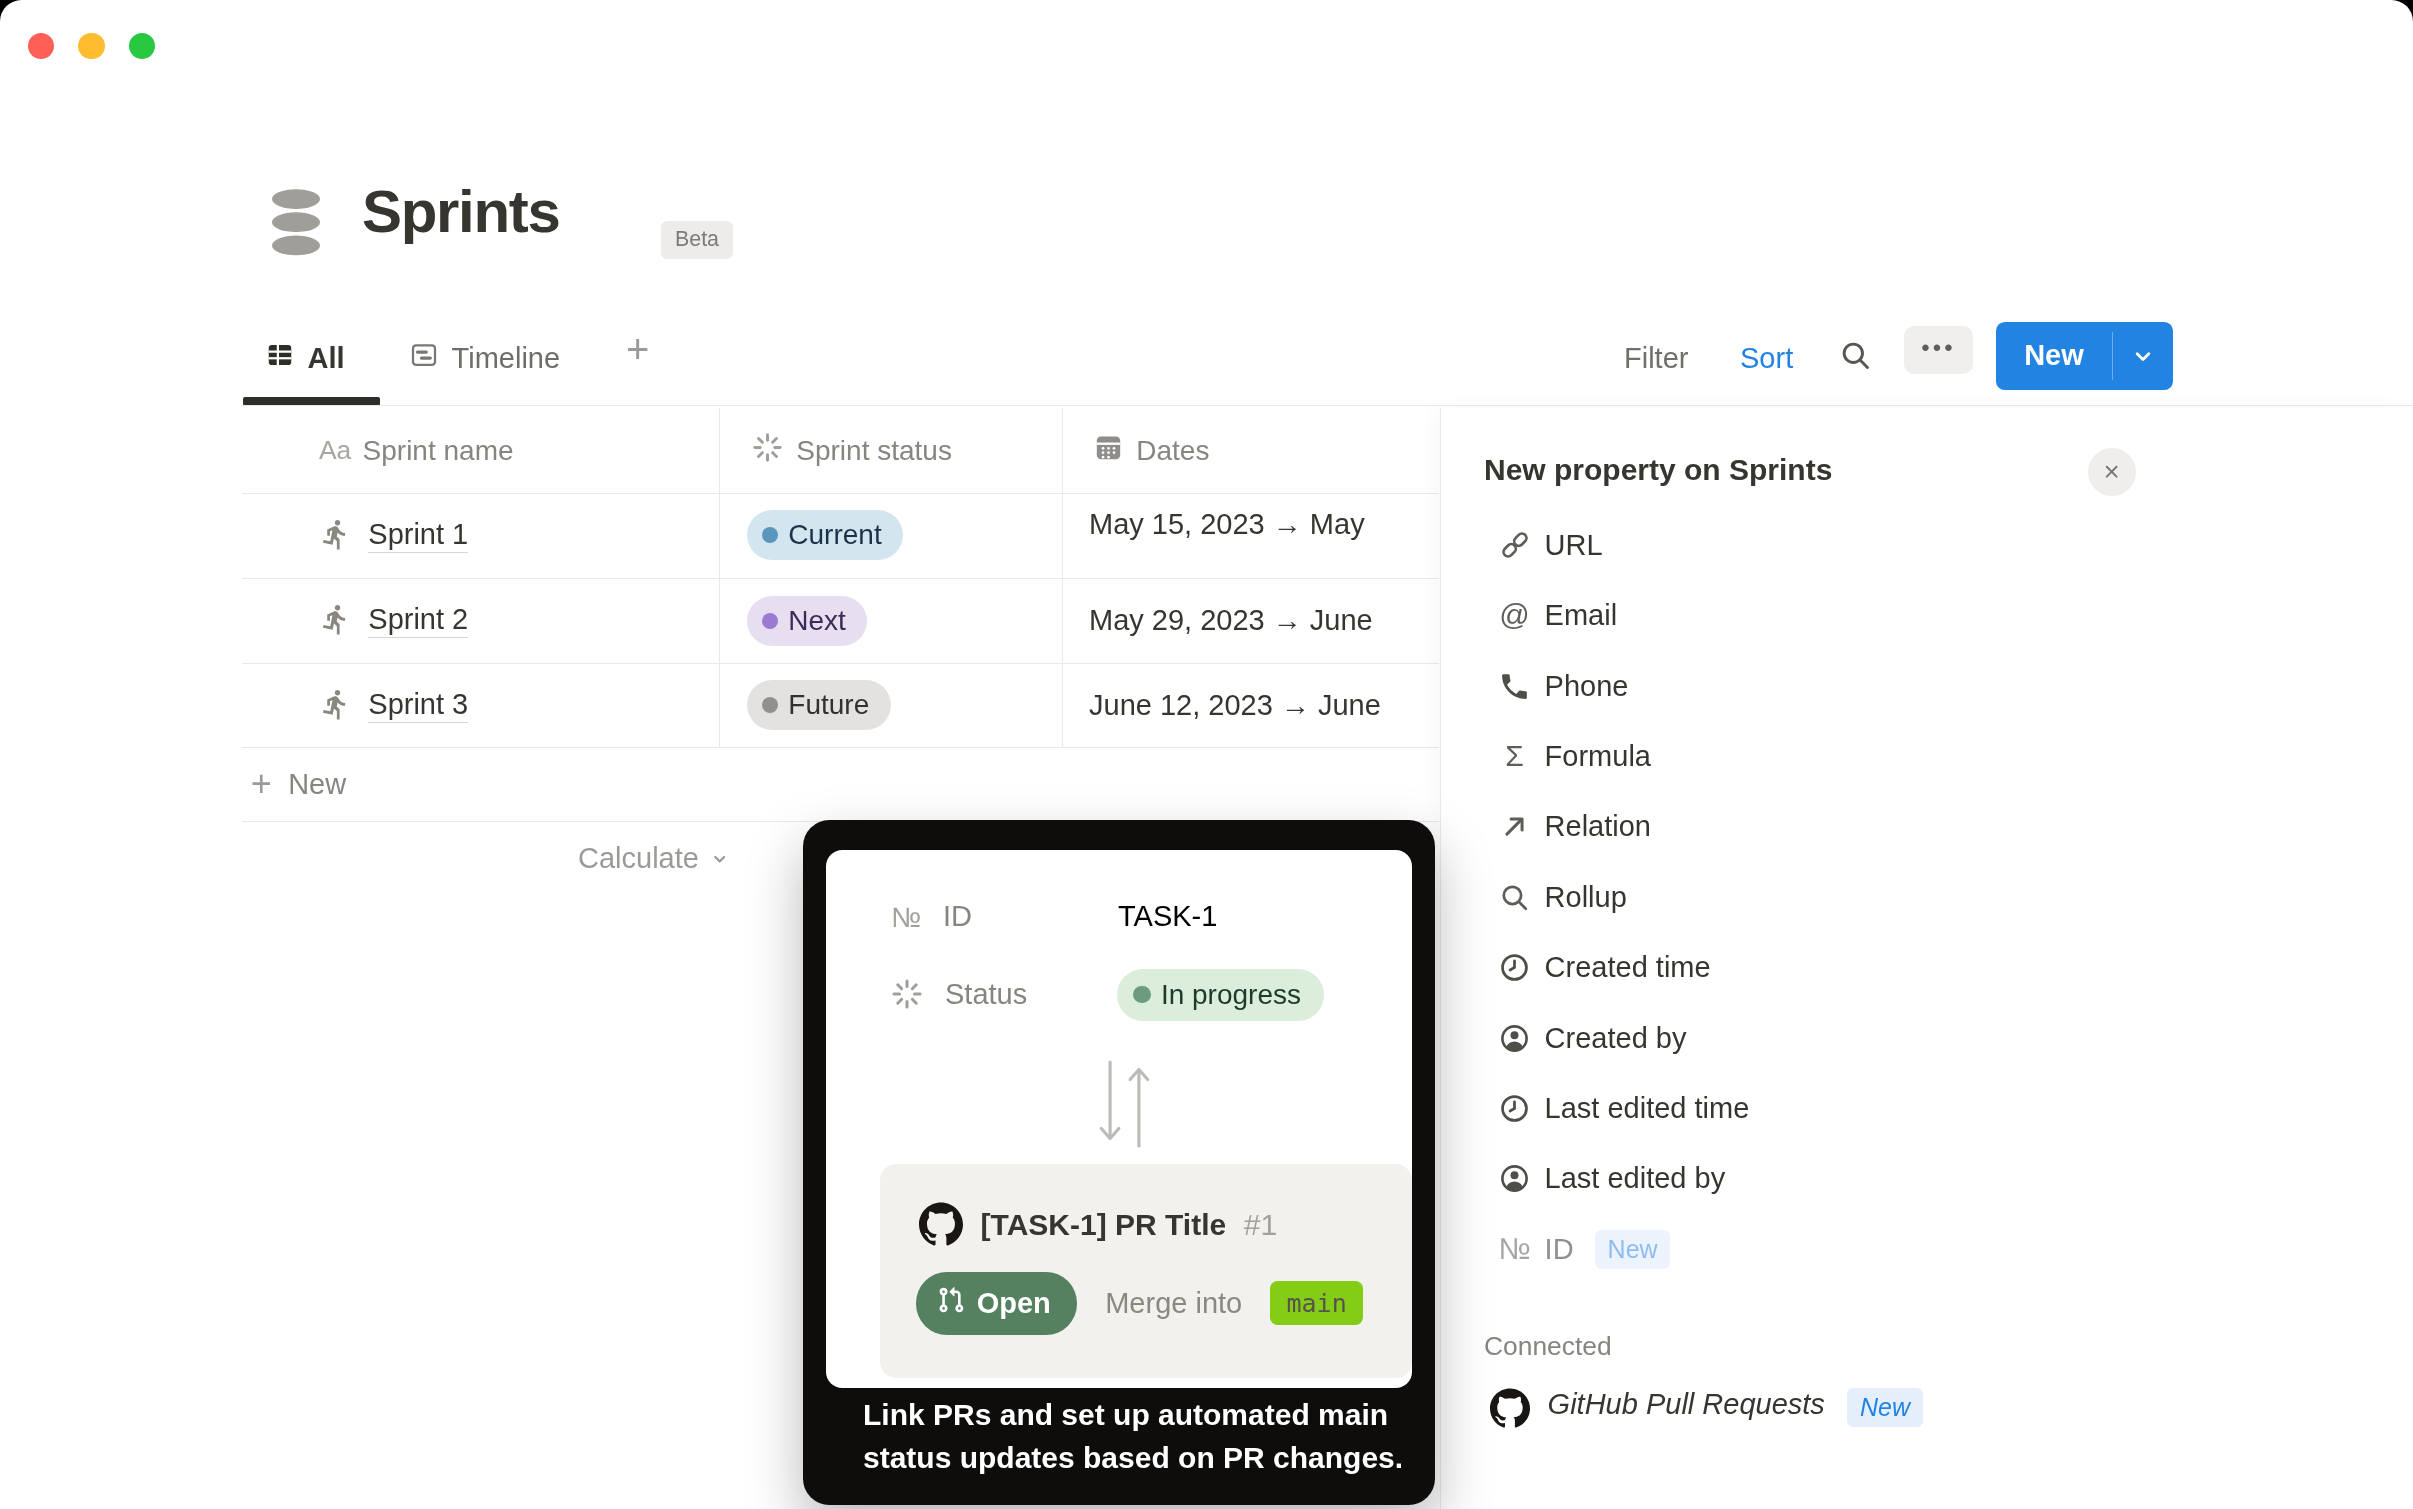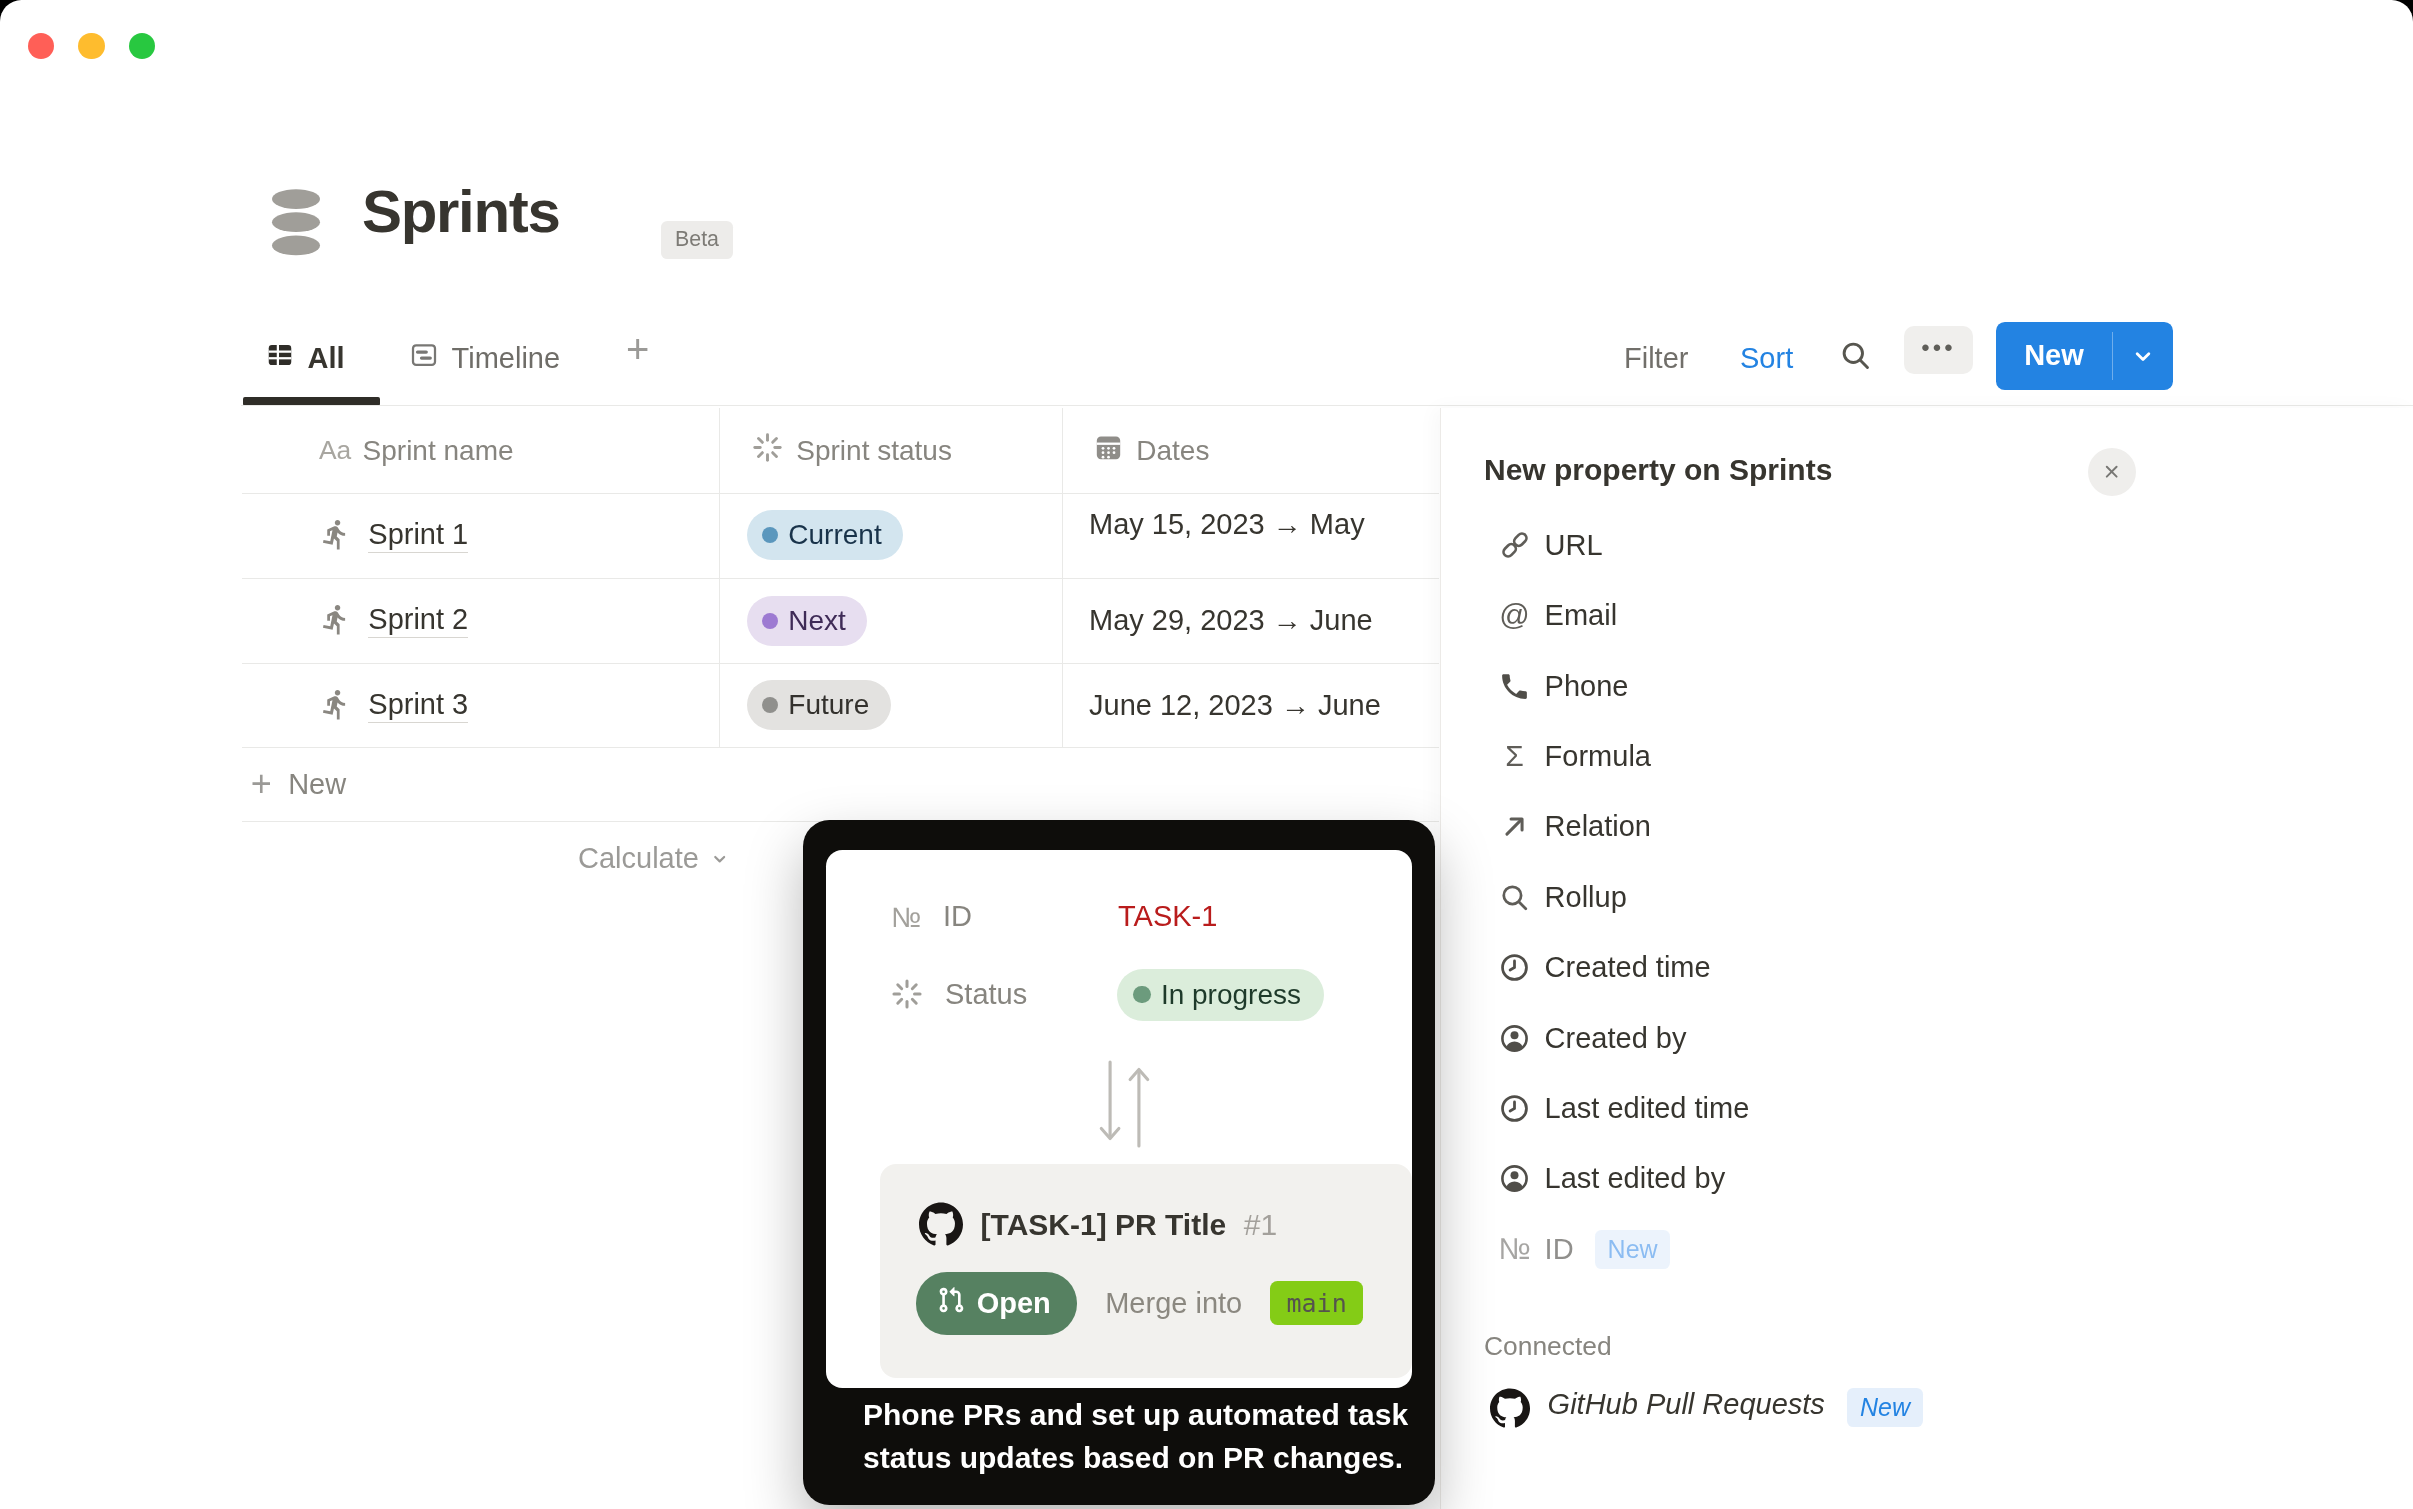--- a/index.html
+++ b/index.html
@@ -51,21 +51,21 @@
   .dates-cell { position:absolute; left:847px; width:349px; height:85px; line-height:85px; overflow:hidden; white-space:nowrap; font-size:29px; color:#37352f; }
   .new-row { position:absolute; left:8.8px; top:339px; height:74px; display:flex; align-items:center; gap:16.3px; font-size:29px; color:#87857f; }
   .new-row .plus { font-size:36px; font-weight:300; color:#9b9a97; }
   .calculate { position:absolute; left:578px; top:842px; display:flex; align-items:center; gap:10px; font-size:29px; color:#9b9a97; }
 
   
   .promo { position:absolute; left:803px; top:820px; width:632px; height:685px; background:#0e0d0b; border-radius:26.4px; box-shadow:0 25px 57px rgba(0,0,0,.28); z-index:6; }
   .promo-inner { position:absolute; left:23px; top:29.5px; width:586px; height:538px; background:#fff; border-radius:16.3px; overflow:hidden; }
   .p-no { position:absolute; left:65px; top:52px; font-size:28px; color:#a3a19c; }
   .p-idlabel { position:absolute; left:117px; top:50px; font-size:29px; color:#87857f; }
-  .p-idvalue { position:absolute; left:292px; top:50px; font-size:29px; color:#b91c1c; }
+  .p-idvalue { position:absolute; left:292px; top:50px; font-size:29px; color:#000000; }
   .p-status-icon { position:absolute; left:63px; top:126px; }
   .p-statuslabel { position:absolute; left:119px; top:128px; font-size:29px; color:#87857f; }
   .progress-badge { position:absolute; left:291px; top:119px; height:52px; display:flex; align-items:center; gap:10px; background:#dbeddb; color:#1e3a2a; border-radius:26px; padding:0 22.6px 0 16.3px; font-size:28px; font-weight:500; }
   .progress-badge .dot { width:17.6px; height:17.6px; border-radius:50%; background:#6c9b7d; }
   .sync-arrows { position:absolute; left:264px; top:207px; }
   .pr-card { position:absolute; left:54px; top:314px; width:532px; height:214px; background:#f2f1ee; border-radius:16.3px; }
   .pr-head { position:absolute; left:39px; top:38px; display:flex; align-items:center; gap:17.6px; }
   .pr-title { font-size:30px; font-weight:600; color:#37352f; }
   .pr-num { font-size:30px; color:#a3a09b; }
   .pr-status { position:absolute; left:36px; top:108px; display:flex; align-items:center; gap:28px; }
@@ -314,21 +314,21 @@
                 </svg>
             </span>
             <span>Open</span>
           </div>
           <span class="merge-label">Merge into</span>
           <span class="branch-chip">main</span>
         </div>
       </div>
     </div>
     <div class="promo-caption">
-      <div>Phone PRs and set up automated task</div>
+      <div>Link PRs and set up automated main</div>
       <div>status updates based on PR changes.</div>
     </div>
   </div>
 
   <div class="panel">
     <div class="panel-title">New property on Sprints</div>
     <div class="panel-close">
       <svg width="21.4" height="21.4" viewBox="0 0 24 24" stroke="#787774" stroke-width="2.2" stroke-linecap="round">
         <line x1="6.5" y1="6.5" x2="17.5" y2="17.5"></line>
           <line x1="17.5" y1="6.5" x2="6.5" y2="17.5"></line>

